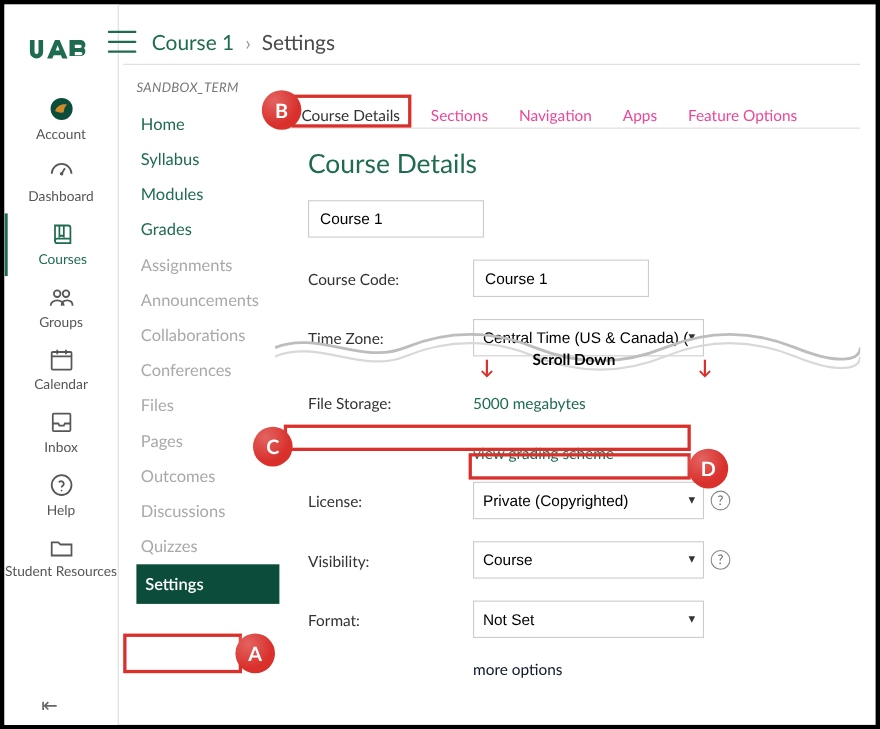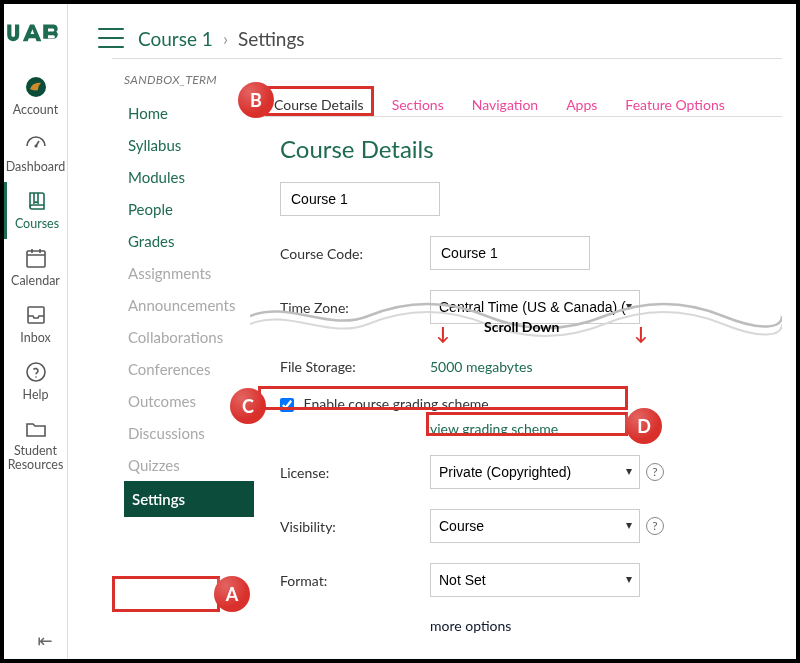--- a/index.html
+++ b/index.html
@@ -1,20 +1,20 @@
 <!DOCTYPE html>
 <html><head>
 <meta charset="utf-8">
 <style>
   * { box-sizing: border-box; margin: 0; padding: 0; }
   body { font-family: "Lato","Helvetica Neue",Arial,sans-serif; background:#fff; }
   .frame { width:800px; height:663px; border:4px solid #000; position:relative; overflow:hidden; background:#fff; }
 
   
-  .gnav { position:absolute; left:0; top:0; bottom:0; width:64px; background:#fff; border-right:1px solid #ddd; display:flex; flex-direction:column; align-items:center; padding-top:10px;}
+  .gnav { position:absolute; left:0; top:0; bottom:0; width:104px; background:#fff; border-right:1px solid #ddd; display:flex; flex-direction:column; align-items:center; padding-top:22px;}
   .logo { width:60px; height:32px; display:flex; align-items:center; justify-content:center; margin-bottom:18px; margin-top:4px;}
   .logo svg { width:60px; height:24px; }
   .gnav-item { width:100%; display:flex; flex-direction:column; align-items:center; padding:6px 0 8px 0; color:#666; font-size:12.5px; }
   .gnav-item .gicon { width:26px; height:26px; display:flex; align-items:center; justify-content:center; margin-bottom:2px; color:#575757;}
   .gnav-item .gicon svg { width:24px; height:24px; stroke:#575757; fill:none; stroke-width:1.6; }
   .gnav-item span { color:#555; }
   .gnav-item.courses .gicon svg { stroke:#1e6b52; }
   .gnav-item.courses span { color:#1e6b52; }
   .gnav-item.courses { border-left:3px solid #1e6b52; }
   .collapse-arrow { position:absolute; bottom:8px; left:0; width:82px; text-align:center; color:#666; font-size:18px;}
@@ -118,20 +118,30 @@
             <path d="M5 4h12a2 2 0 0 1 2 2v14H7a2 2 0 0 1-2-2z"></path>
             <path d="M5 18a2 2 0 0 1 2-2h12"></path>
             <path d="M9 4v10l2-1 2 1V4"></path>
           </svg>
         </div>
     <span>Courses</span>
   </div>
   <div class="gnav-item">
     <div class="gicon">
           <svg viewBox="0 0 24 24">
+            <circle cx="8" cy="9" r="3"></circle>
+            <circle cx="16" cy="9" r="3"></circle>
+            <path d="M2 20c0-3 3-5 6-5s6 2 6 5M12 20c0-3 2-5 5-5s5 2 5 5"></path>
+          </svg>
+        </div>
+    <span>Groups</span>
+  </div>
+  <div class="gnav-item">
+    <div class="gicon">
+          <svg viewBox="0 0 24 24">
             <rect x="3" y="5" width="18" height="16" rx="1"></rect>
             <path d="M3 9h18M8 3v4M16 3v4"></path>
           </svg>
         </div>
     <span>Calendar</span>
   </div>
   <div class="gnav-item">
     <div class="gicon">
           <svg viewBox="0 0 24 24">
             <rect x="4" y="4" width="16" height="16" rx="1"></rect>
@@ -171,26 +181,27 @@
   <span class="crumb-sep">›</span>
   <span class="crumb2">Settings</span>
 </div>
 <div class="topdivider"></div>
 
 <nav class="cnav">
   <div class="term">SANDBOX_TERM</div>
   <a>Home</a>
   <a>Syllabus</a>
   <a>Modules</a>
-  <a>People</a>
   <a>Grades</a>
   <a class="dim">Assignments</a>
   <a class="dim">Announcements</a>
   <a class="dim">Collaborations</a>
   <a class="dim">Conferences</a>
+  <a class="dim">Files</a>
+  <a class="dim">Pages</a>
   <a class="dim">Outcomes</a>
   <a class="dim">Discussions</a>
   <a class="dim">Quizzes</a>
   <a class="active">Settings</a>
 </nav>
 
 <div class="tabs">
   <div class="tab current">Course Details</div>
   <div class="tab">Sections</div>
   <div class="tab">Navigation</div>
@@ -224,24 +235,20 @@
 <div class="scrolltext">Scroll Down</div>
 <div class="darrow l">↓</div>
 <div class="darrow r">↓</div>
 
 <div class="form" style="top:354px;">
   <div class="row">
     <div class="lab">File Storage:</div>
     <div class="valtext">5000 megabytes</div>
   </div>
   <div class="row" style="margin-bottom:8px;">
-    <div>
-      <input type="checkbox" class="cb" checked="" style="">
-      <span>Enable course grading scheme</span>
-    </div>
   </div>
   <div class="row" style="margin-bottom:18px;">
     <div class="lab"></div>
     <a class="link">view grading scheme</a>
   </div>
   <div class="row">
     <div class="lab">License:</div>
     <span class="sel-wrap"><select class="sel"><option>Private (Copyrighted)</option></select></span>
     <span class="helpq">?</span>
   </div>

